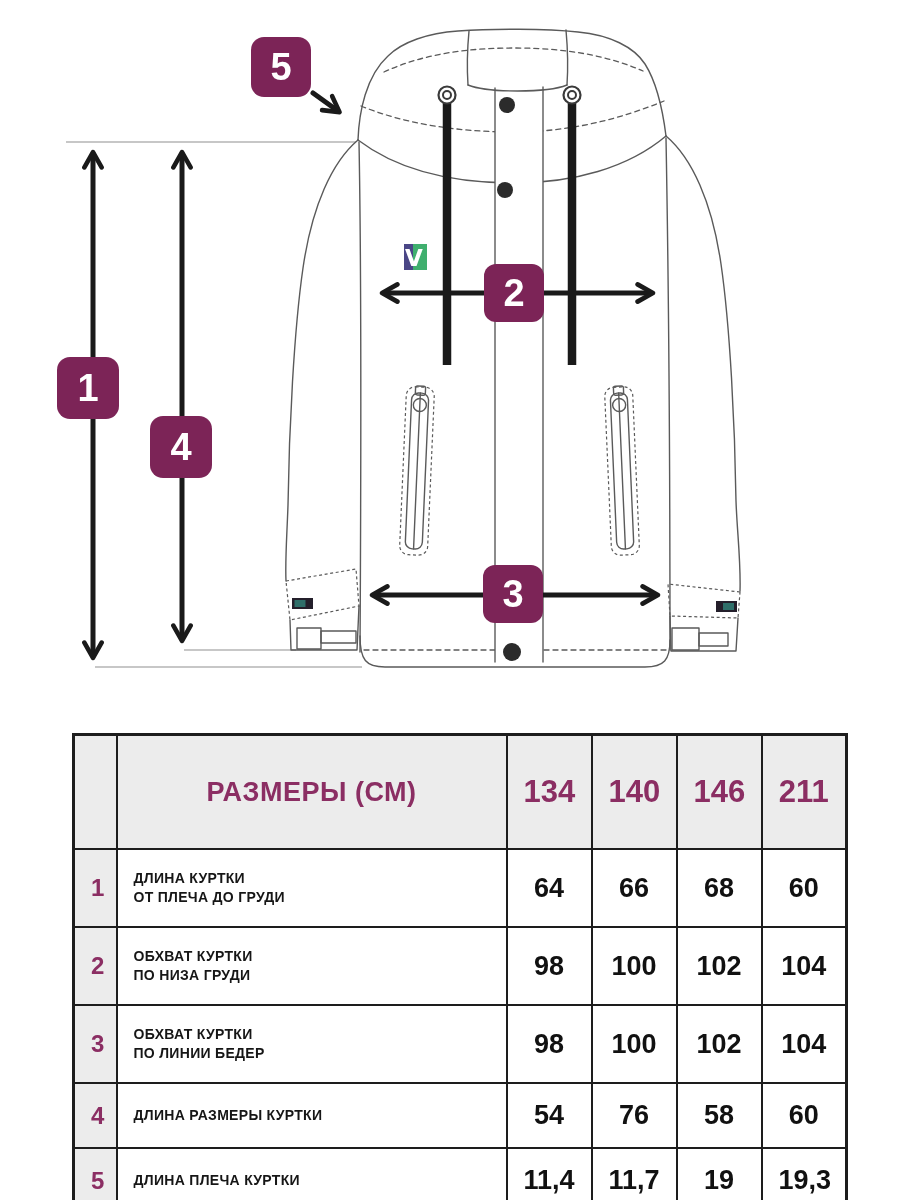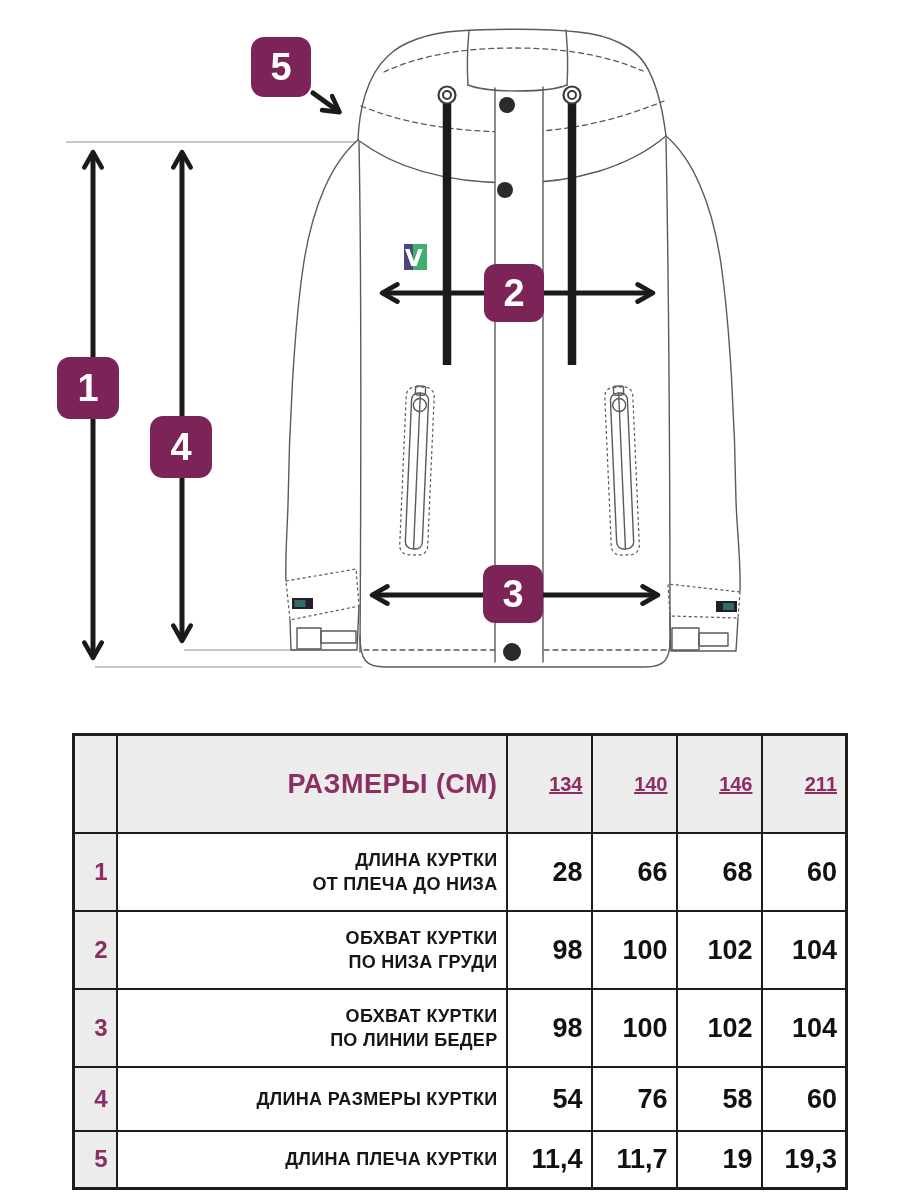--- a/index.html
+++ b/index.html
@@ -17,27 +17,27 @@
   .arrow{stroke:var(--ink);stroke-width:5;fill:none;stroke-linecap:round;}
   .badge-rect{fill:var(--badge);}
   .badge-num{fill:#fff;font-weight:bold;font-size:38px;text-anchor:middle;
              font-family:"Liberation Sans","DejaVu Sans",sans-serif;}
   .logo-v{fill:#fff;font-weight:bold;font-size:23px;text-anchor:middle;
           font-family:"DejaVu Sans",sans-serif;}
 
   
   .size-table{position:absolute;left:72px;top:733px;width:773px;border-collapse:collapse;
               table-layout:fixed;border:3px solid var(--tborder);}
-  .size-table th,.size-table td{border:2px solid var(--tborder);padding:8px;vertical-align:middle;text-align:right;}
+  .size-table th,.size-table td{border:2px solid var(--tborder);padding:16px;vertical-align:middle;}
   .head th{background:var(--hbg);height:80px;}
   .corner{background:var(--hbg);}
   .head-label{color:var(--accent);font-size:27px;font-weight:bold;letter-spacing:.5px;text-align:center;}
-  .size-col{color:var(--accent);font-size:20px;font-weight:bold;text-align:center;text-decoration:underline;}
+  .size-col{color:var(--accent);font-size:31px;font-weight:bold;text-align:center;}
   .num{background:var(--hbg);color:var(--accent);font-size:24px;font-weight:bold;text-align:center;}
-  .label{text-align:left;padding-left:28px;color:#161616;font-weight:bold;font-size:18px;line-height:1.34;letter-spacing:.3px;}
+  .label{text-align:left;padding-left:28px;color:#161616;font-weight:bold;font-size:14px;line-height:1.34;letter-spacing:.3px;}
   .val{text-align:center;color:#111;font-weight:bold;font-size:27px;}
 </style>
 </head>
 <body>
 
 <div class="page">
 
   <svg width="900" height="722" viewBox="0 0 900 722">
     <defs>
       <marker id="ah" viewBox="0 0 12 12" refX="9" refY="6" markerWidth="4.6" markerHeight="4.6" orient="auto-start-reverse">
@@ -179,23 +179,23 @@
         <th class="size-col">140</th>
         <th class="size-col">146</th>
         <th class="size-col">211</th>
       </tr>
     </thead>
     <tbody>
         <tr style="height: 78px;">
           <td class="num">1</td>
           <td class="label">
             <div>ДЛИНА КУРТКИ</div>
-            <div>ОТ ПЛЕЧА ДО НИЗА</div>
-          </td>
-          <td class="val">28</td>
+            <div>ОТ ПЛЕЧА ДО ГРУДИ</div>
+          </td>
+          <td class="val">64</td>
           <td class="val">66</td>
           <td class="val">68</td>
           <td class="val">60</td>
         </tr>
         <tr style="height: 78px;">
           <td class="num">2</td>
           <td class="label">
             <div>ОБХВАТ КУРТКИ</div>
             <div>ПО НИЗА ГРУДИ</div>
           </td>

